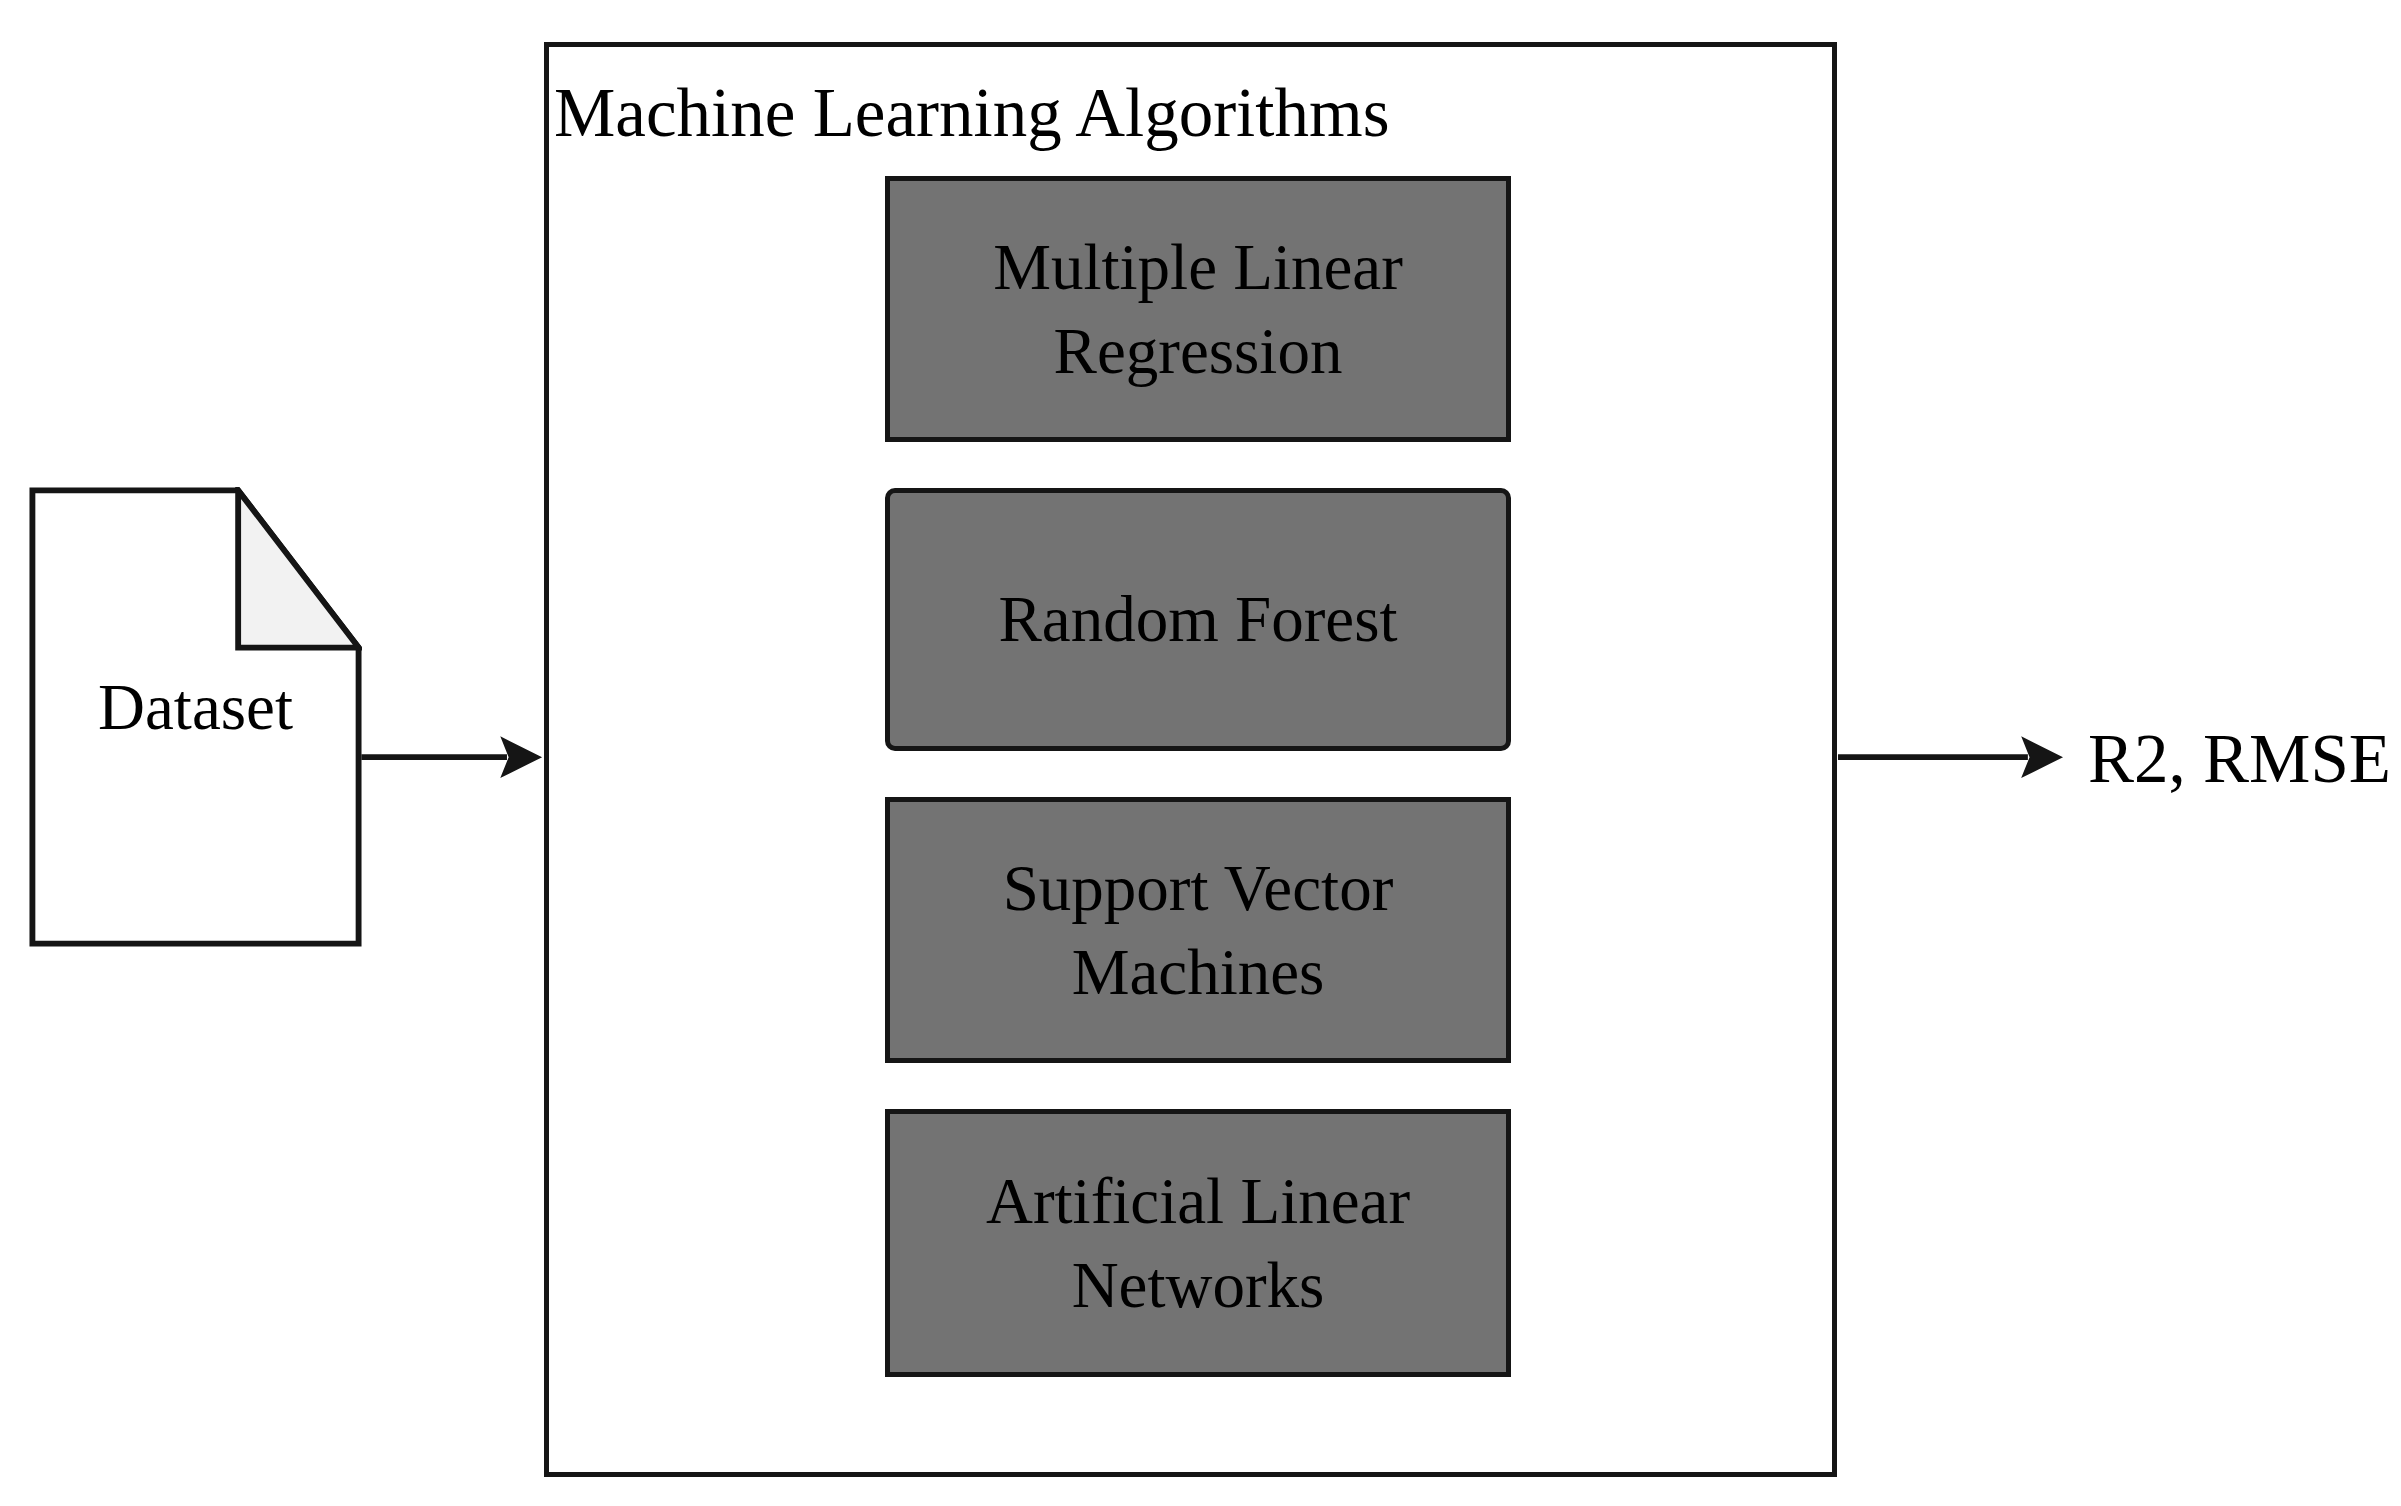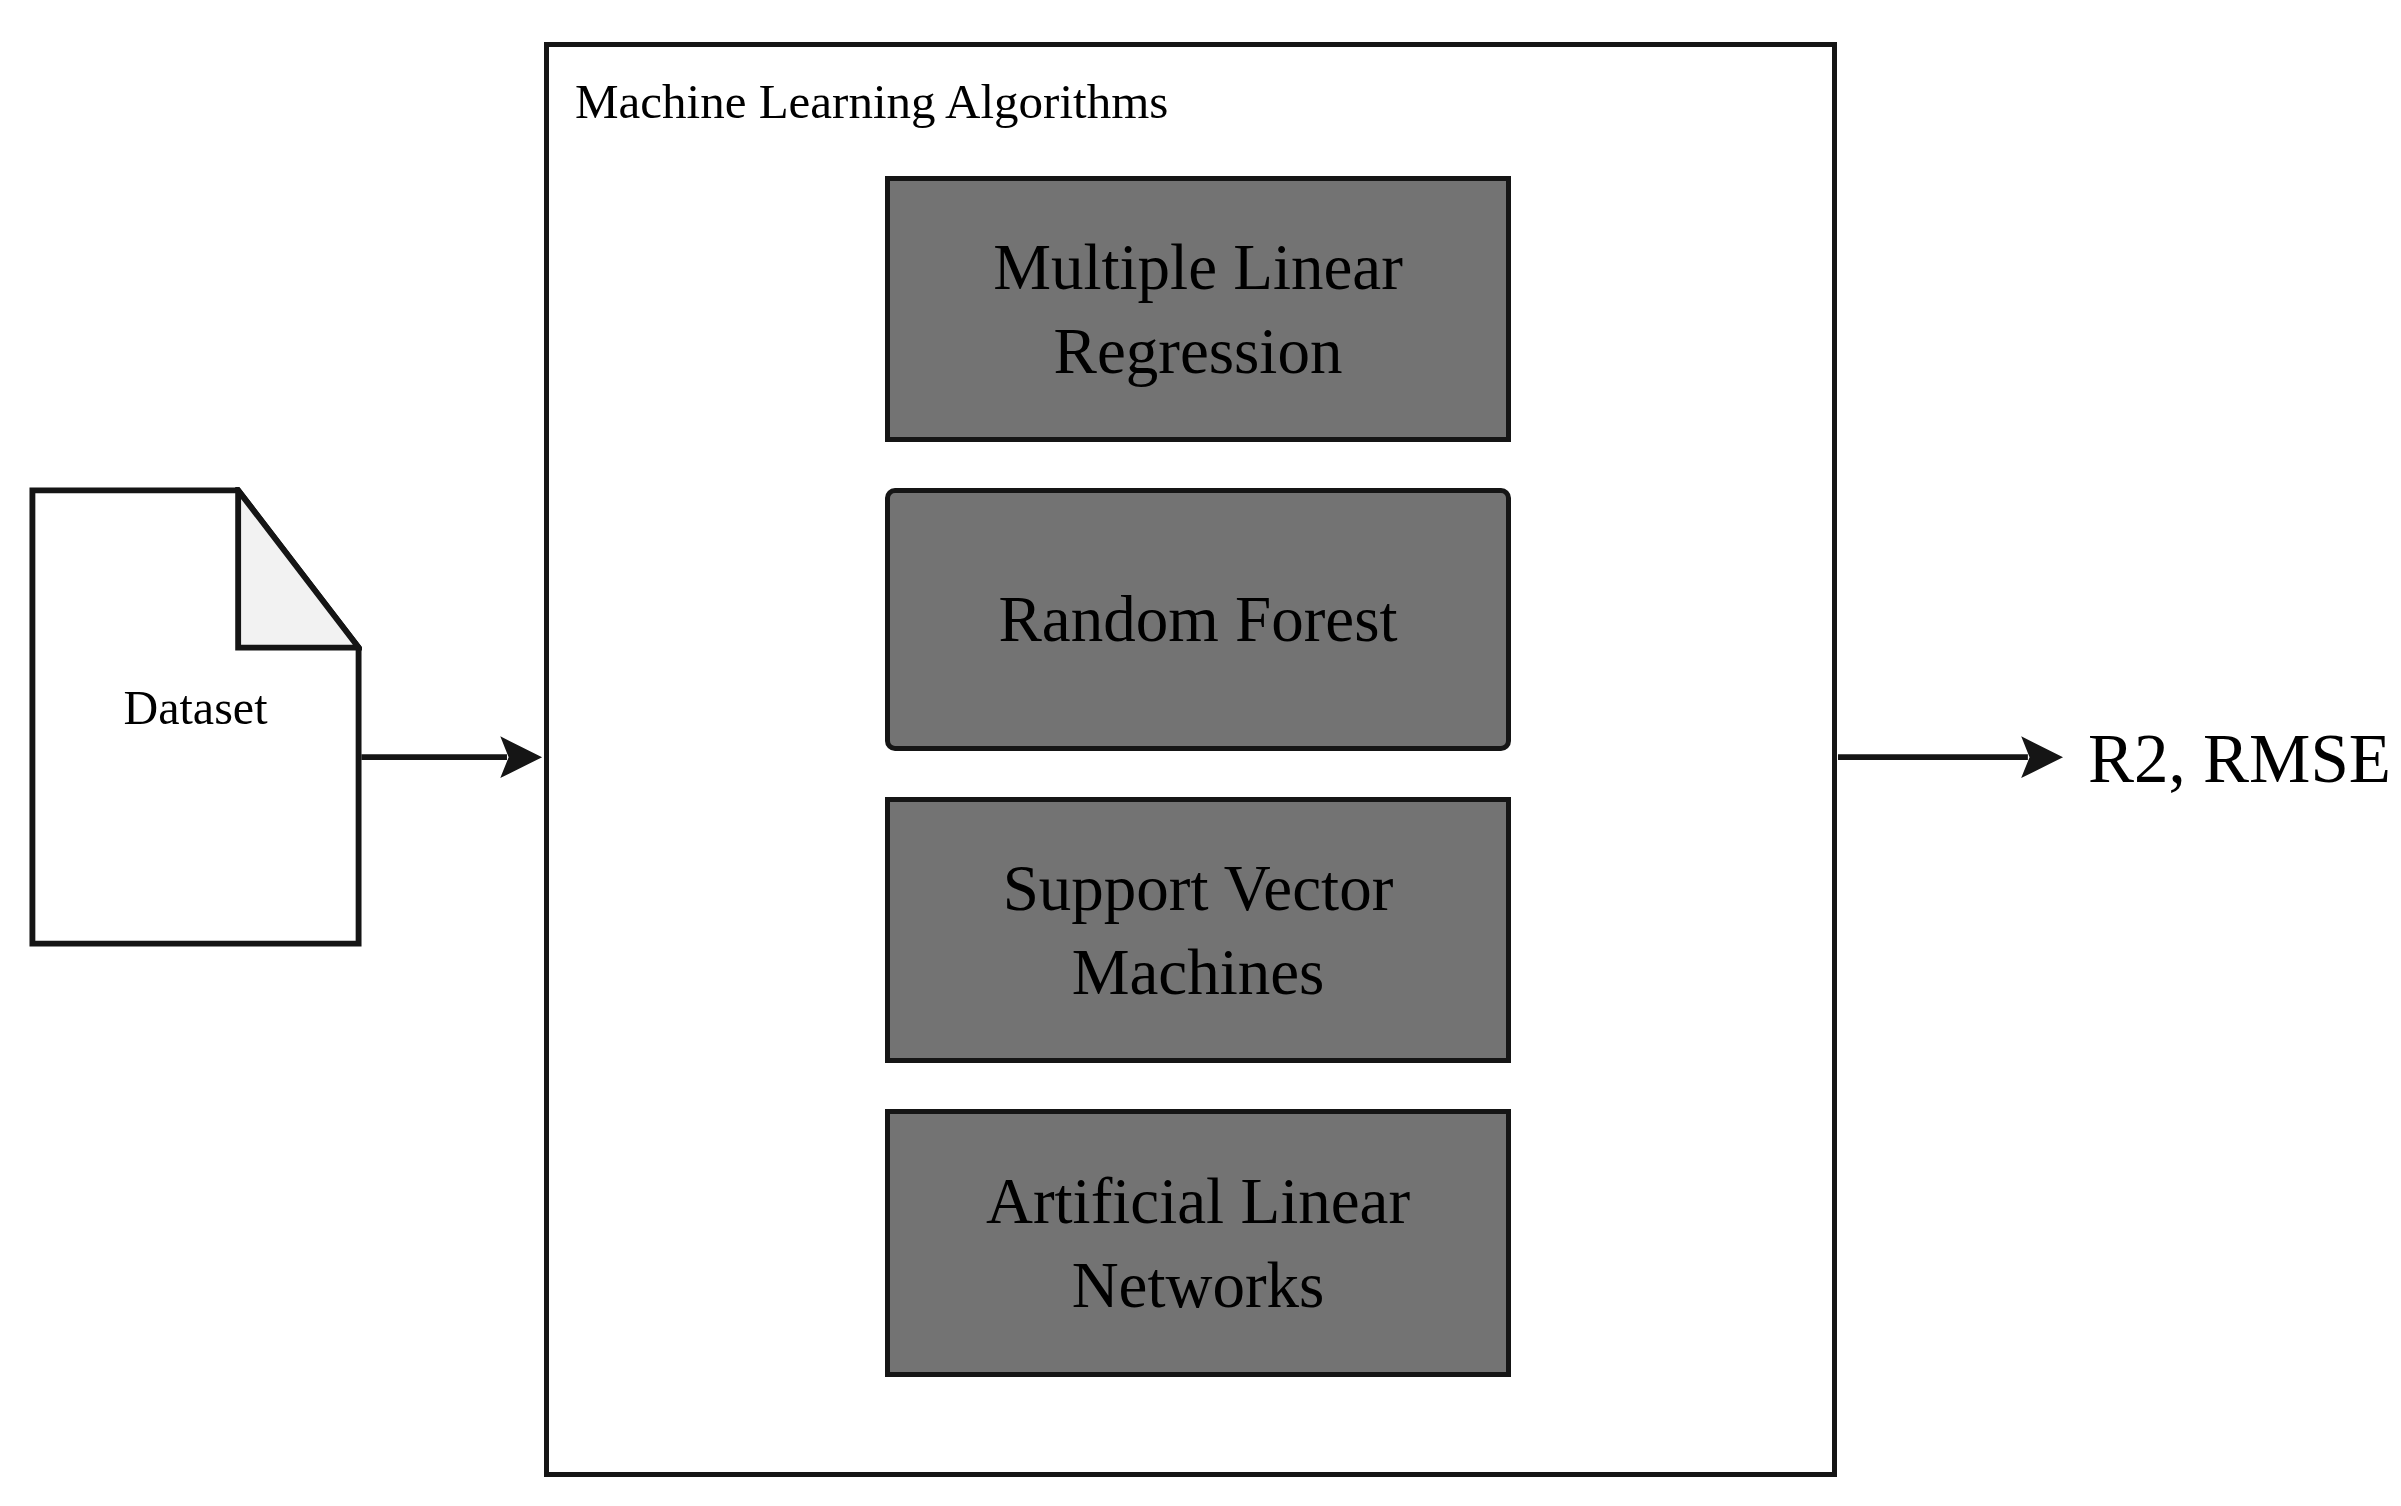--- a/index.html
+++ b/index.html
@@ -15,22 +15,22 @@
   }
   .outer-box {
     position: absolute;
     left: 544px; top: 42px;
     width: 1293px; height: 1435px;
     border: 5px solid #151515;
     background: #ffffff;
   }
   .outer-title {
     position: absolute;
-    left: 575px; top: 74px;
-    font-size: 49px;
+    left: 554px; top: 74px;
+    font-size: 69px;
     line-height: 1.15;
     white-space: nowrap;
   }
   .algo-box {
     position: absolute;
     left: 885px;
     width: 626px;
     border: 5px solid #151515;
     background: #737373;
     display: flex;
@@ -50,21 +50,21 @@
     left: 29px; top: 487px;
     width: 333px; height: 460px;
   }
   .doc-label {
     position: absolute;
     left: 29px; top: 487px;
     width: 333px; height: 460px;
     display: flex;
     align-items: center;
     justify-content: center;
-    font-size: 48px;
+    font-size: 65px;
     padding-bottom: 20px;
     text-align: center;
   }
   .arrow-layer {
     position: absolute;
     left: 0; top: 0;
     width: 2401px; height: 1506px;
     pointer-events: none;
   }
   .output-label {

